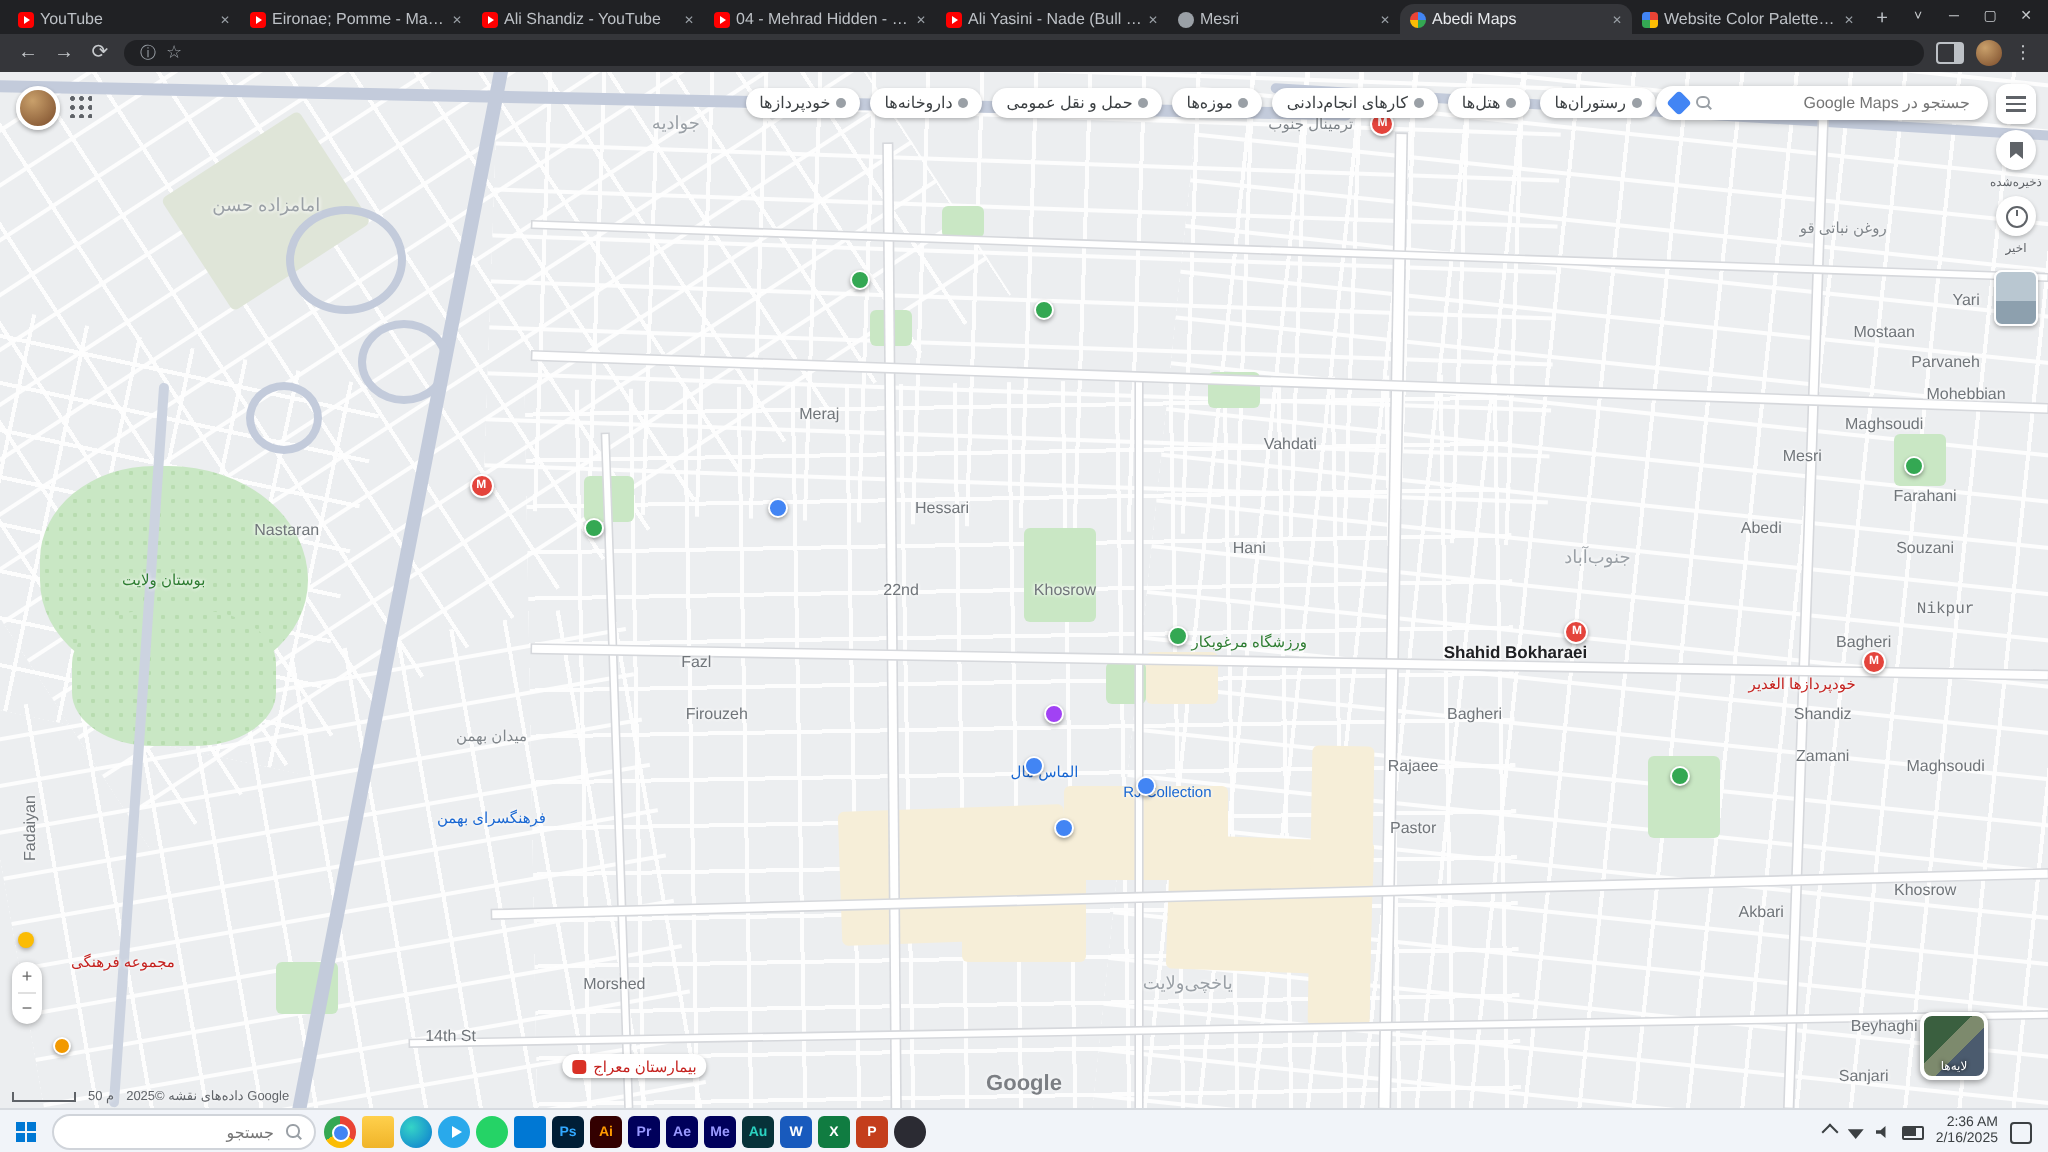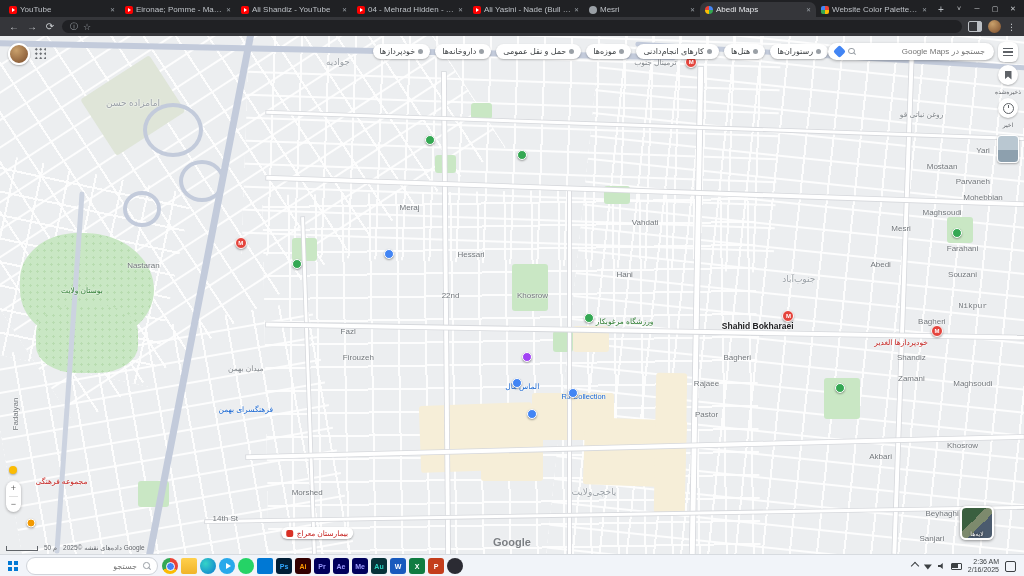--- a/index.html
+++ b/index.html
@@ -53,21 +53,21 @@
   .loop{position:absolute;border:4px solid #c3cbdb;border-radius:50%;z-index:3;background:transparent;}
 
   .lbl{position:absolute;transform:translate(-50%,-50%);font-size:8px;color:#70757a;white-space:nowrap;z-index:6;text-shadow:0 0 2px #fff,0 0 2px #fff;}
   .lbl.street-v{transform:translate(-50%,-50%) rotate(-90deg);}
   .lbl.district{font-size:9px;color:#9aa0a6;}
   .lbl.poi-gray{color:#80868b;font-size:7.5px;}
   .lbl.poi-green{color:#2e7d32;font-size:7.5px;}
   .lbl.poi-blue{color:#1967d2;font-size:7.5px;}
   .lbl.poi-red{color:#c5221f;font-size:7.5px;}
   .lbl.poi-dark{color:#202124;font-size:8.5px;font-weight:bold;}
-  .lbl.hospital-pill{background:#fff;border-radius:7px;padding:1.5px 5px;box-shadow:0 1px 2px rgba(0,0,0,.3);color:#c5221f;font-size:7.5px;display:flex;align-items:center;gap:3px;text-shadow:none;font-family:Liberation Serif, serif;}
+  .lbl.hospital-pill{background:#fff;border-radius:7px;padding:1.5px 5px;box-shadow:0 1px 2px rgba(0,0,0,.3);color:#c5221f;font-size:7.5px;display:flex;align-items:center;gap:3px;text-shadow:none;}
   .lbl.hospital-pill::before{content:"";width:7px;height:7px;background:#d93025;border-radius:2px;flex:none;}
 
   .mk{position:absolute;transform:translate(-50%,-50%);z-index:7;border-radius:50%;border:1px solid #fff;box-shadow:0 1px 2px rgba(0,0,0,.35);}
   .mk.metro{width:10px;height:10px;background:#e4443c;display:flex;align-items:center;justify-content:center;}
   .mk.metro::after{content:"M";color:#fff;font-size:6px;font-weight:bold;}
   .mk.park-dot{width:8px;height:8px;background:#34a853;}
   .mk.shop-dot{width:8px;height:8px;background:#4285f4;}
   .mk.purple-dot{width:8px;height:8px;background:#a142f4;}
   .mk.orange-dot{width:7px;height:7px;background:#f29900;}
 

